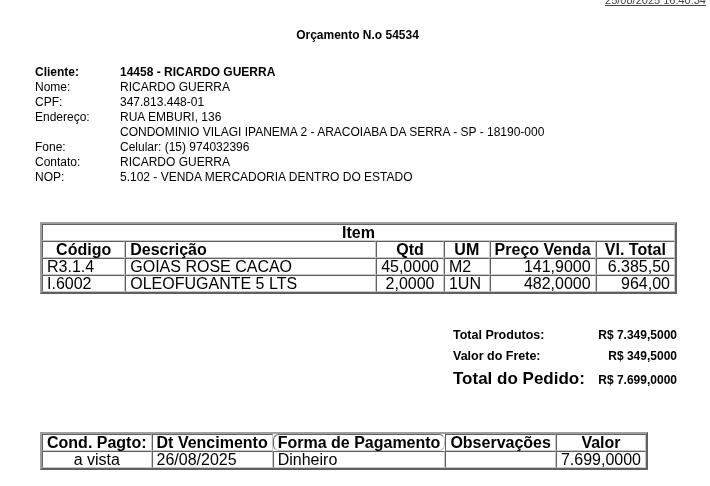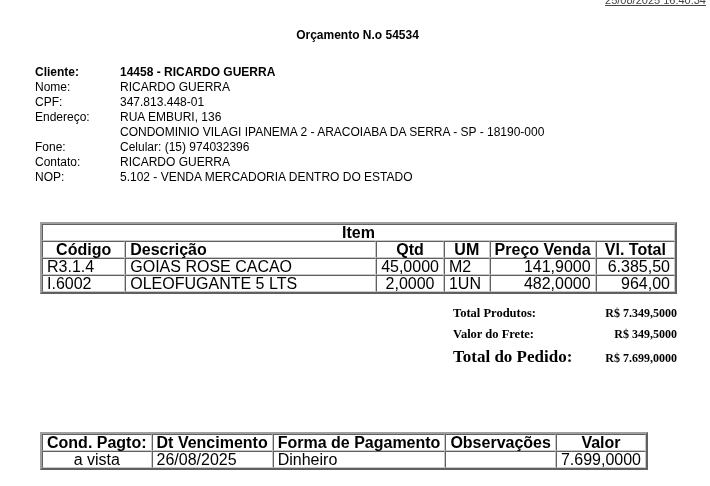--- a/index.html
+++ b/index.html
@@ -70,39 +70,38 @@
     #items .c-um { width: 36px; }
     #items .c-pv { width: 96px; }
     #items .c-vt { width: 70px; }
 
     .r { text-align: right; }
     .c { text-align: center; }
     .l { text-align: left; }
 
     .totals {
       position: absolute;
-      top: 306px;
+      top: 328px;
       left: 453px;
       width: 224px;
       font-size: 12px;
-      font-family: Liberation Serif, serif;
     }
     .totals .trow { display: flex; justify-content: space-between; align-items: baseline; }
     .totals .trow.t1 { height: 21px; font-weight: bold; }
     .totals .trow.t2 { height: 20px; font-weight: bold; }
     .totals .trow.t3 { height: 19px; }
     .totals .trow.t3 .val { font-weight: bold; }
     .totals .trow.t4 .lbl { font-size: 17px; font-weight: bold; }
     .totals .trow.t4 .val { font-weight: bold; }
     .totals .trow.t1 .lbl, .totals .trow.t2 .lbl { font-size: 12.5px; }
 
     #payment { top: 432px; left: 40px; width: 510px; }
     #payment .p1 { width: 92px; }
     #payment .p2 { width: 90px; margin-top: 21px; }
-    #payment .p3 { width: 155px; }
+    #payment .p3 { width: 155px; border-radius: 6px; }
     #payment .p4 { width: 160px; margin-top: 16px; }
     #payment .p5 { width: 90px; }
   </style>
 </head>
 <body>
 
 <div class="page">
 
   <div class="timestamp">25/08/2025 16:40:34</div>
 

